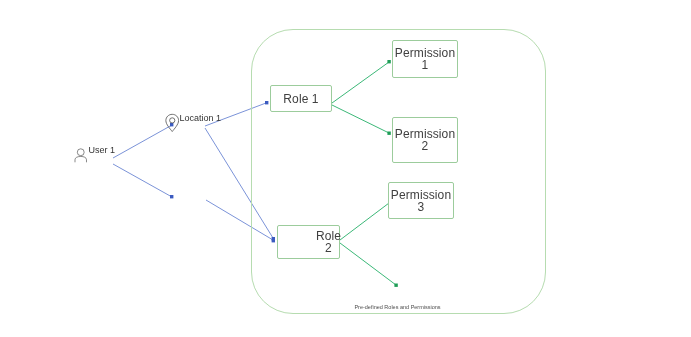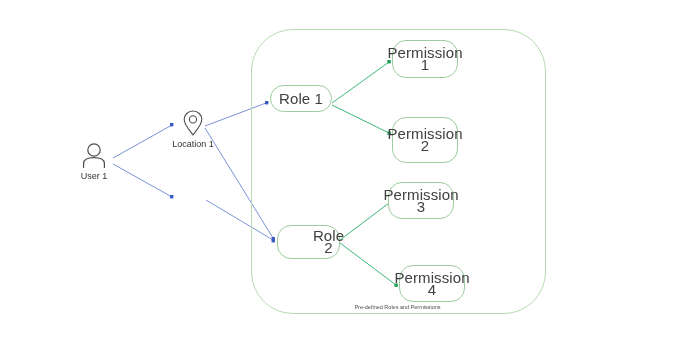--- a/index.html
+++ b/index.html
@@ -22,28 +22,28 @@
     position: absolute;
     left: 0;
     top: 0;
     width: 691px;
     height: 337px;
   }
   .node-box {
     position: absolute;
     box-sizing: border-box;
     border: 1px solid #9ccc9c;
-    border-radius: 14px;
+    border-radius: 2px;
     background: #ffffff;
     display: flex;
     align-items: center;
     justify-content: center;
     text-align: center;
     color: #404040;
-    font-size: 15px;
+    font-size: 12px;
     line-height: 12px;
     letter-spacing: .1px;
   }
   .group-frame {
     position: absolute;
     box-sizing: border-box;
     border: 1px solid #b6dcb0;
     border-radius: 42px;
     background: transparent;
   }
@@ -51,22 +51,20 @@
     position: absolute;
     text-align: center;
     color: #4d4d4d;
     font-size: 5.5px;
     line-height: 8px;
     white-space: nowrap;
   }
   .icon-node {
     position: absolute;
     display: flex;
-    flex-direction: column;
-    align-items: center;
   }
   .icon-art {
     display: block;
   }
   .icon-label {
     margin-top: 3px;
     color: #333333;
     font-size: 9px;
     line-height: 11px;
     white-space: nowrap;
@@ -126,15 +124,14 @@
     <span class="icon-label">Location 1</span>
   </div>
 
 
   <div class="node-box" style="left:270px; top:85px; width:62px; height:27px;">Role 1</div>
   <div class="node-box" style="left:277px; top:225px; width:63px; height:34px;padding-left:40px;">Role 2</div>
 
   <div class="node-box" style="left:392px; top:40px; width:66px; height:38px;">Permission 1</div>
   <div class="node-box" style="left:392px; top:117px; width:66px; height:46px;">Permission 2</div>
   <div class="node-box" style="left:388px; top:182px; width:66px; height:37px;">Permission 3</div>
-  <div class="node-box" style="left:399px; top:265px; width:66px; height:37px;">Permission 4</div>
 
 </div>
 
 </body></html>

